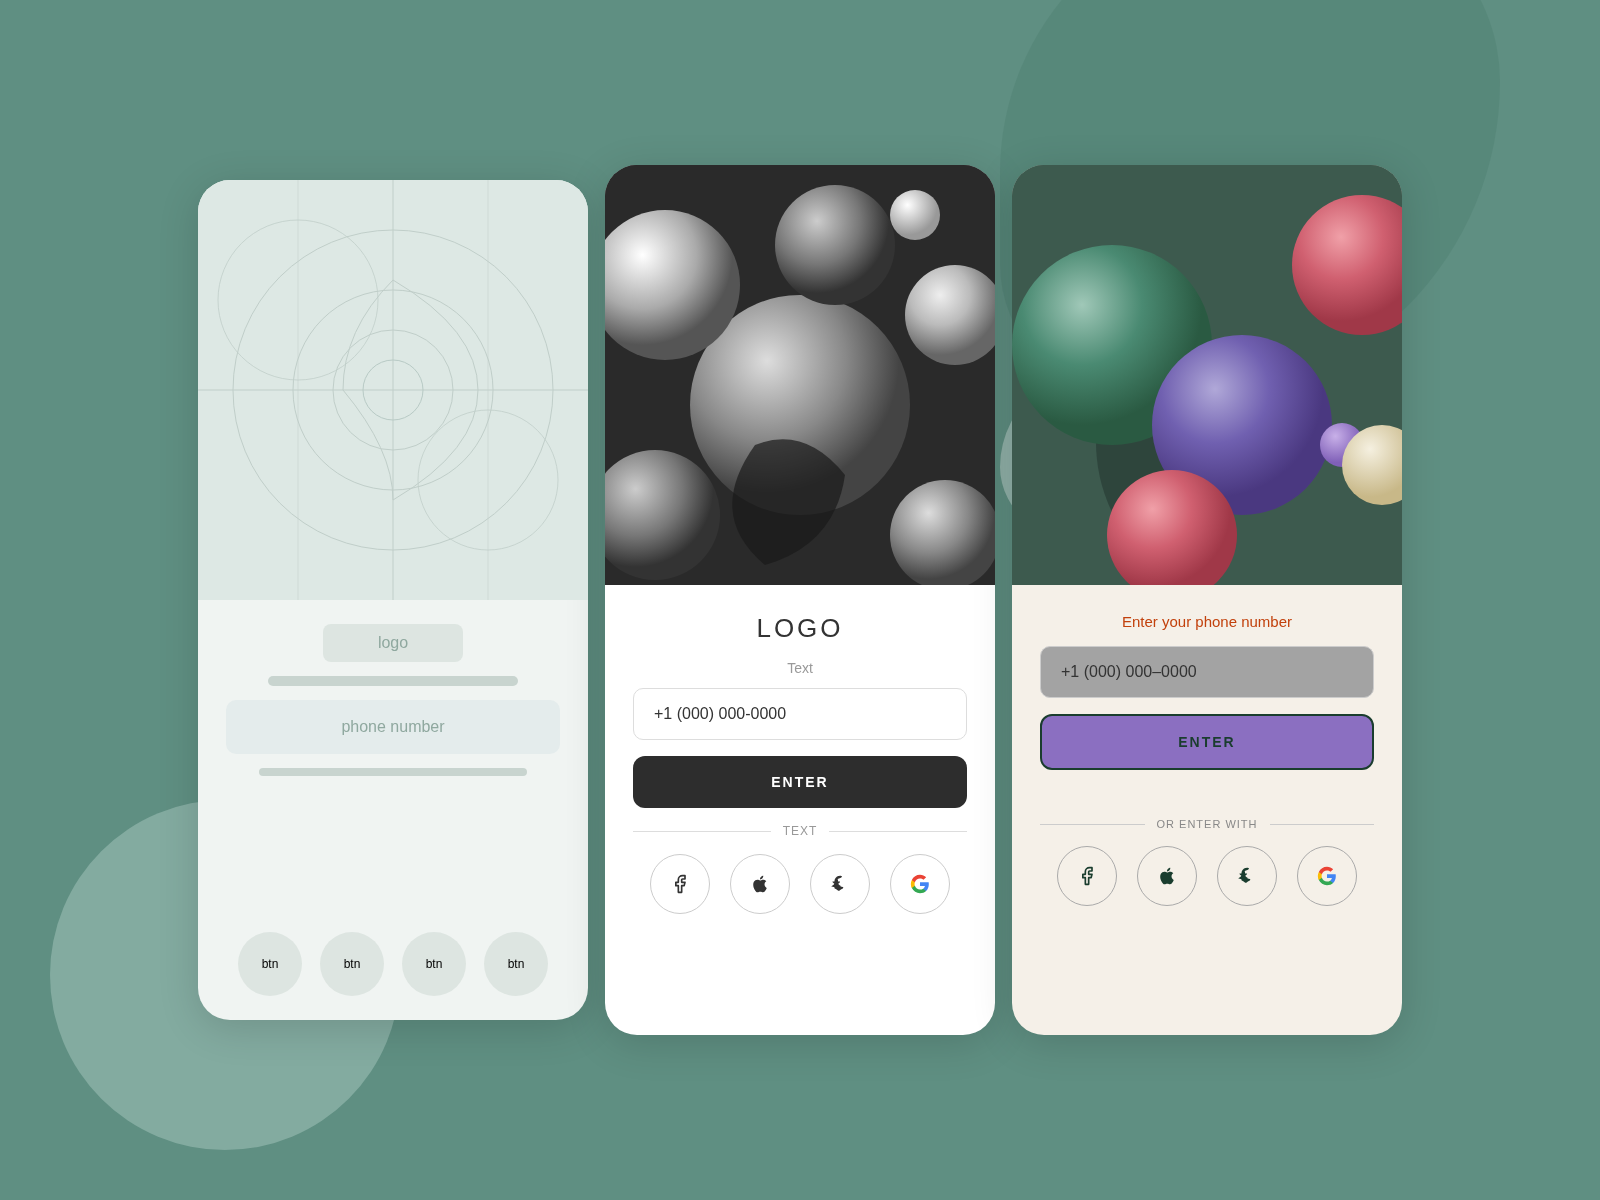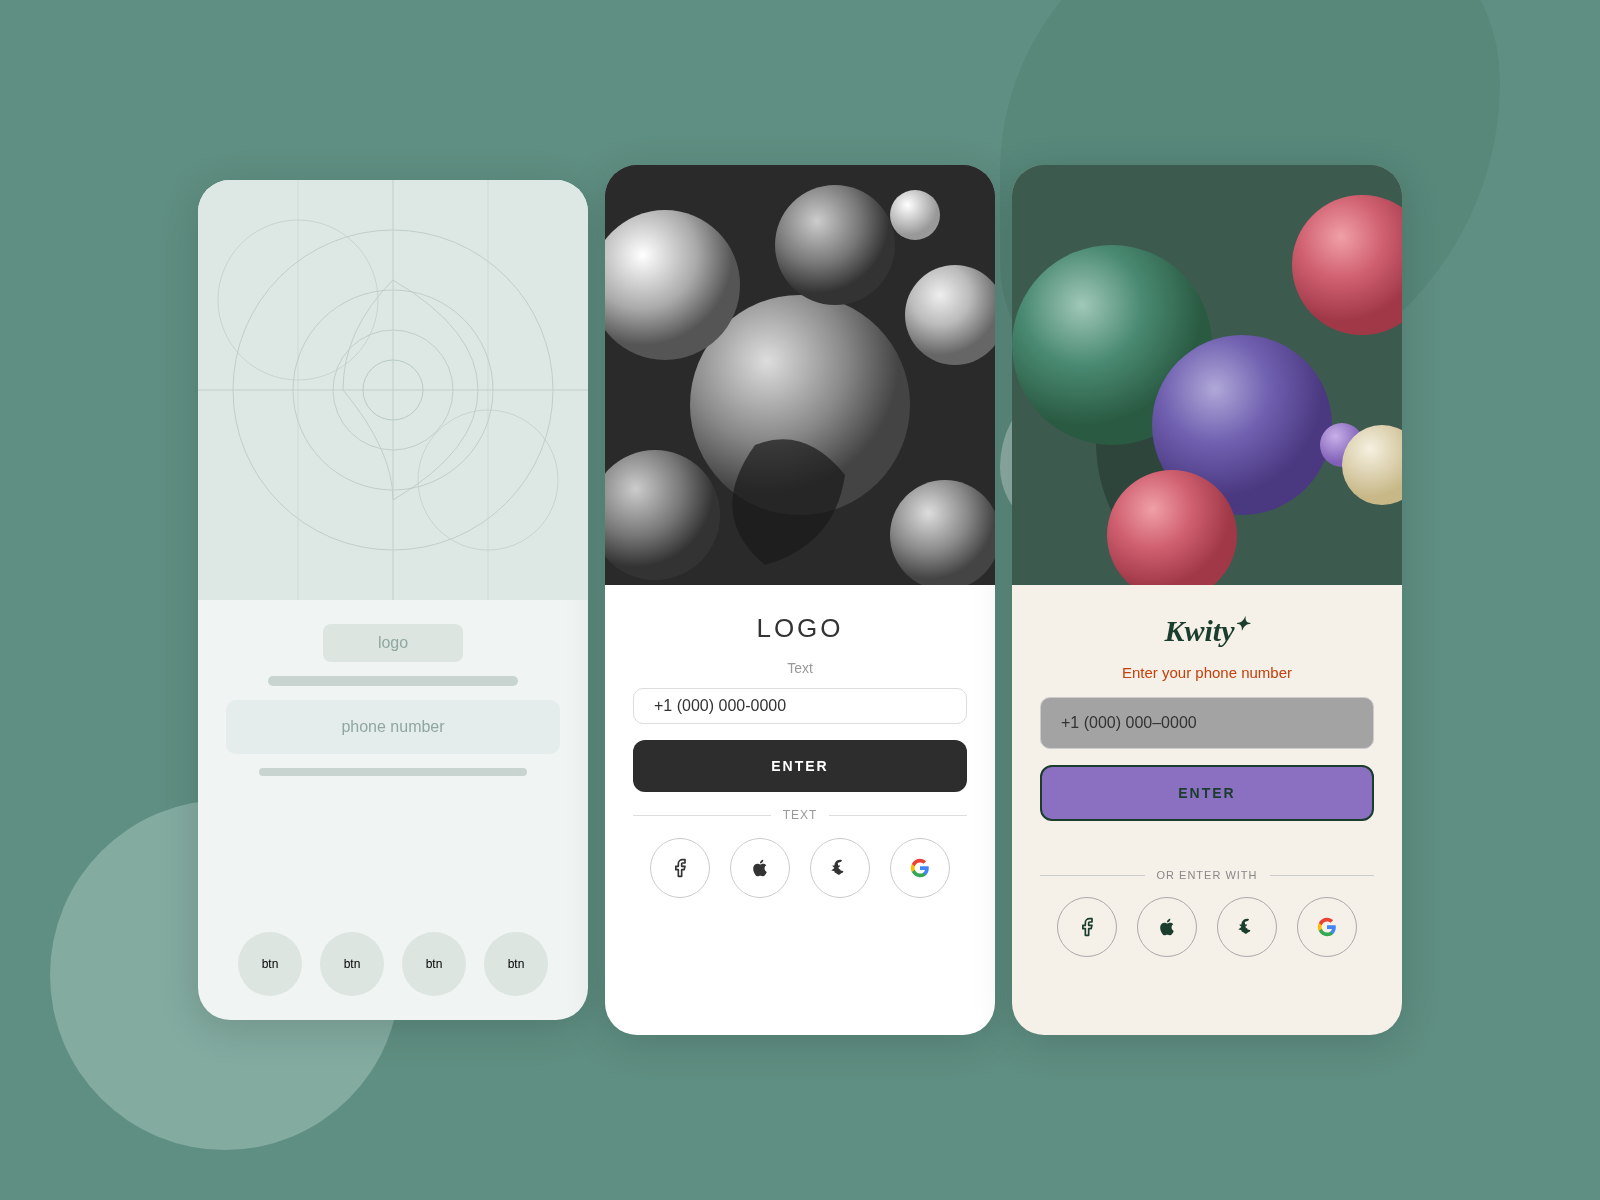--- a/index.html
+++ b/index.html
@@ -191,21 +191,21 @@
     .gs-label {
       text-align: center;
       color: #999;
       font-size: 14px;
       margin-bottom: -4px;
     }
 
     .gs-input {
       border: 1.5px solid #ddd;
       border-radius: 10px;
-      padding: 8px 20px;
+      padding: 16px 20px;
       font-size: 16px;
       color: #333;
       text-align: left;
     }
 
     .gs-enter {
       background: #2d2d2d;
       border-radius: 12px;
       padding: 18px;
       text-align: center;
@@ -537,23 +537,20 @@
         <circle cx="350" cy="100" r="70" fill="url(#pink-ball)"></circle>
 
         <circle cx="160" cy="370" r="65" fill="url(#pink-ball)"></circle>
 
         <circle cx="330" cy="280" r="22" fill="url(#small-purple)"></circle>
 
         <circle cx="370" cy="300" r="40" fill="url(#cream-ball)"></circle>
       </svg>
     </div>
     <div class="col-content">
-      <div class="kwity-logo">
-        <span>Kwity</span><sup>✦</sup>
-      </div>
       <div class="col-label">
         <span>Enter your phone number</span>
       </div>
       <div class="col-input">
         <span>+1 (000) 000–0000</span>
       </div>
       <div class="col-enter">
         <span>ENTER</span>
       </div>
       <div class="col-divider">

